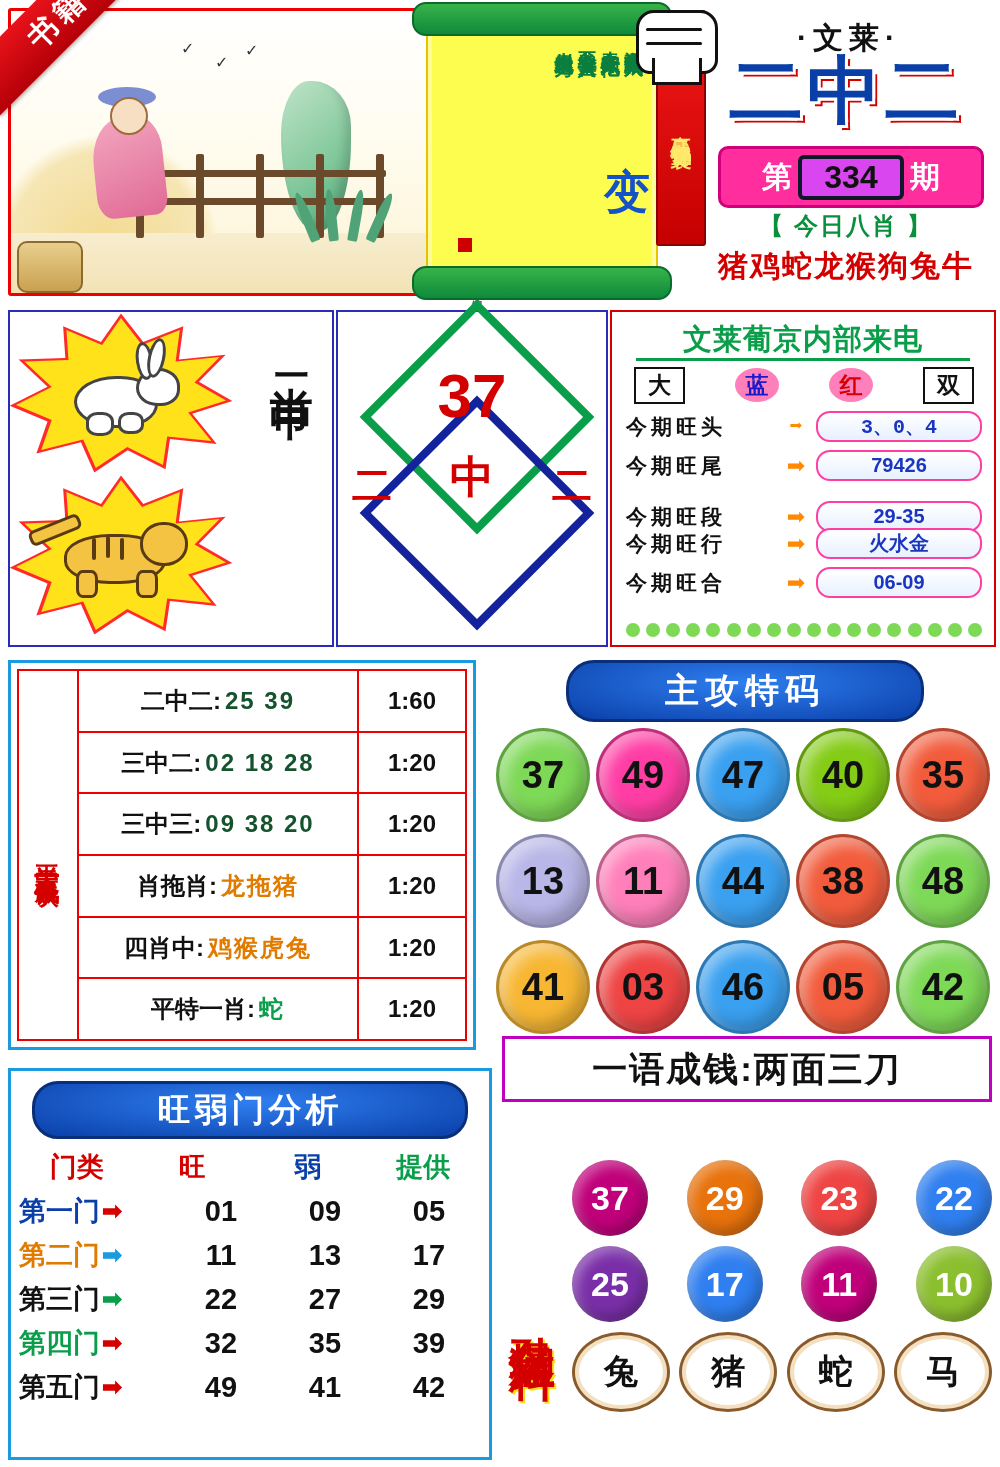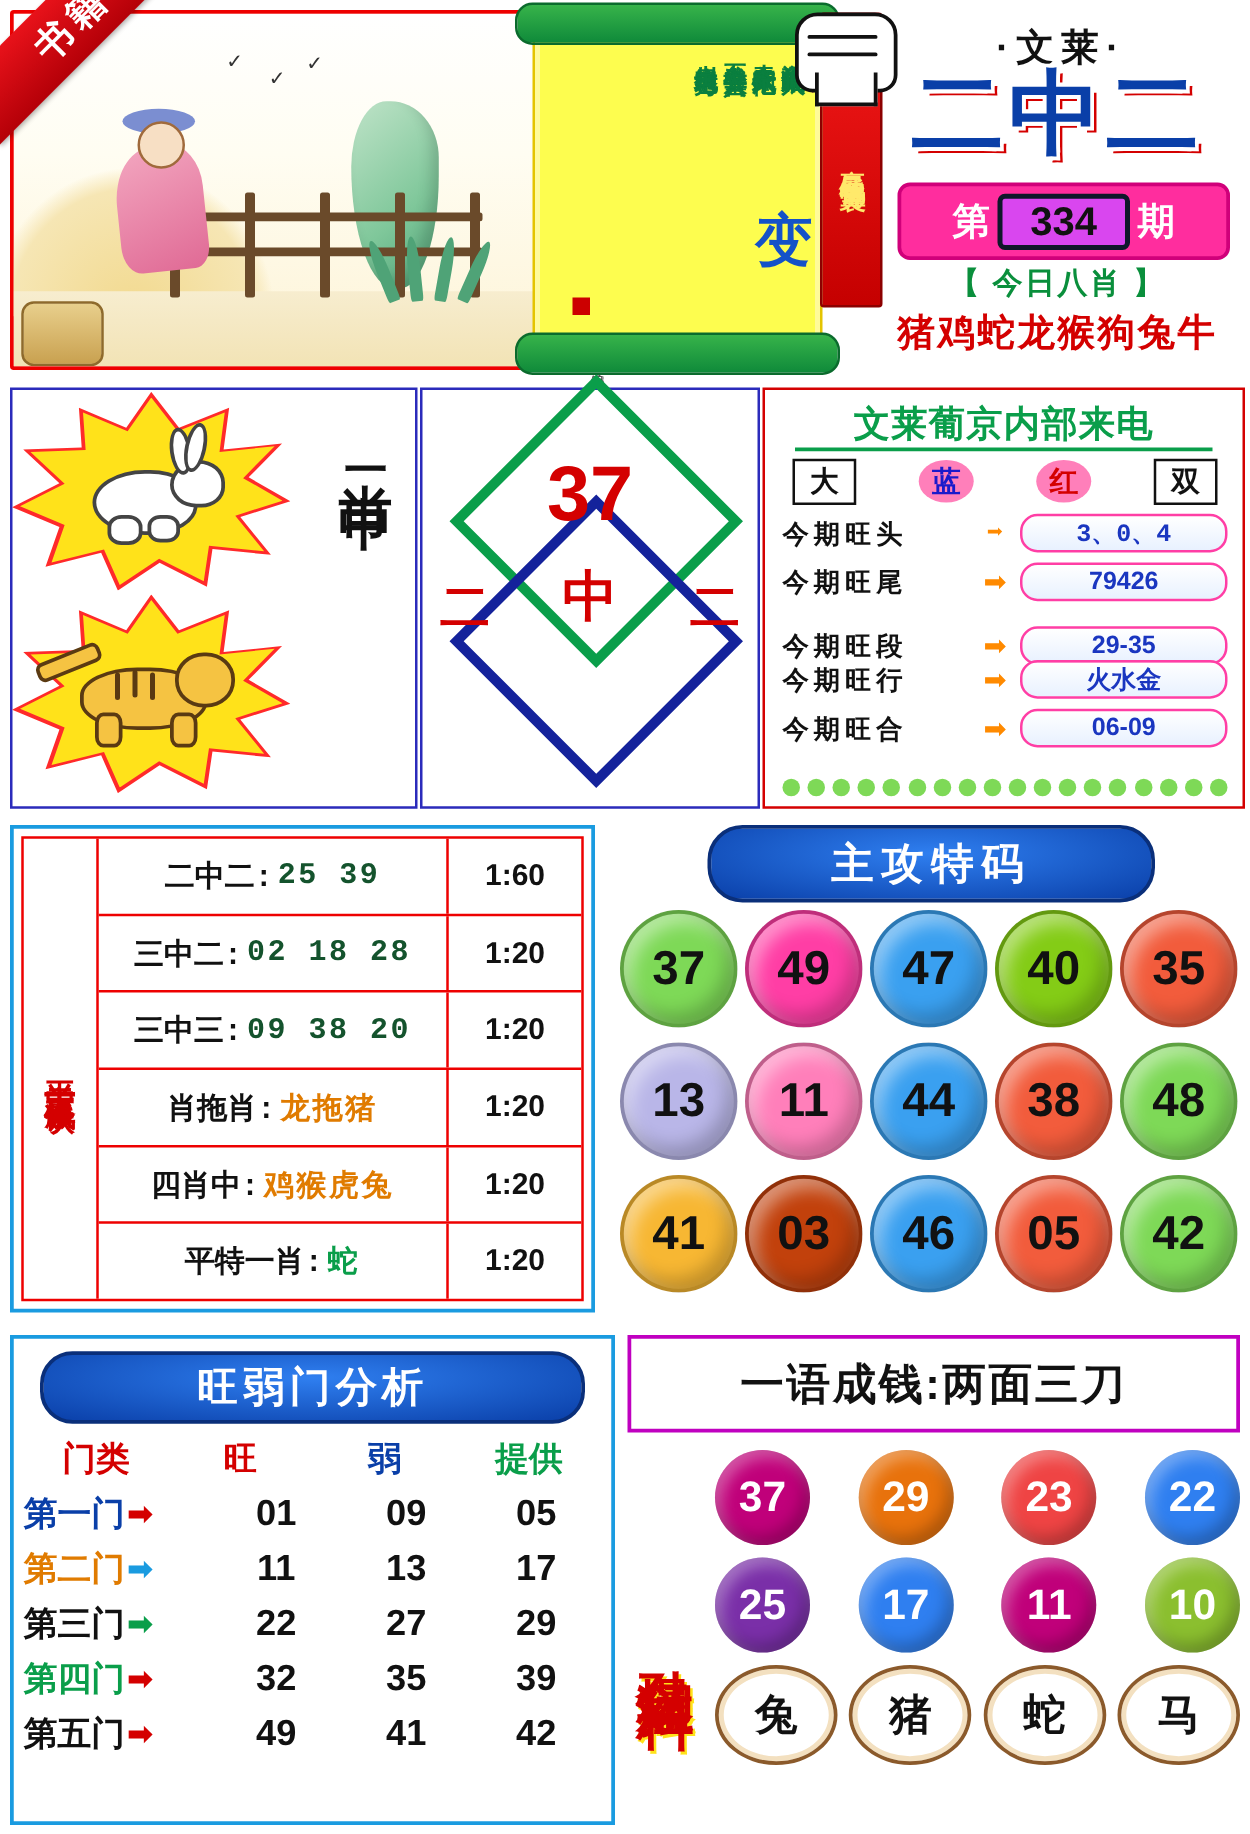--- a/index.html
+++ b/index.html
@@ -250,21 +250,21 @@
   }
   .tblinner .side span{
     writing-mode:vertical-rl;text-orientation:upright;
     font-size:25px;font-weight:bold;color:#d40000;letter-spacing:3px;
   }
   .tblinner .rows{flex:1;display:flex;flex-direction:column;}
   .trow{flex:1;display:flex;border-bottom:2px solid #e00;}
   .trow:last-child{border-bottom:none;}
   .trow .c1{
     flex:1;display:flex;align-items:center;justify-content:center;gap:4px;
-    border-right:2px solid #e00;font-size:24px;font-weight:bold;color:#111;font-family:Liberation Mono, monospace;
+    border-right:2px solid #e00;font-size:24px;font-weight:bold;color:#111;
   }
   .trow .c1 .nums{color:#14532d;letter-spacing:2px;}
   .trow .c1 .nums.orange{color:#e07b00;}
   .trow .c1 .nums.green{color:#0a9e4a;}
   .trow .c2{
     width:106px;display:flex;align-items:center;justify-content:center;
     font-size:24px;font-weight:bold;color:#111;
   }
 
   
@@ -305,21 +305,21 @@
   .doors .hrow .h2{color:#d40000;}
   .doors .hrow .h3{color:#0a3fa8;}
   .doors .hrow .h4{color:#0a9e4a;}
   .drow{display:flex;align-items:center;margin-top:8px;}
   .drow .name{width:150px;font-size:27px;font-weight:bold;display:flex;align-items:center;gap:2px;}
   .drow .arr{font-size:24px;}
   .drow .v{flex:1;text-align:center;font-size:29px;font-weight:bold;color:#111;}
 
   
   .phrase{
-    position:absolute;left:502px;top:1068px;width:490px;height:78px;
+    position:absolute;left:502px;top:1036px;width:490px;height:66px;
     border:3px solid #c000c0;background:#fff;box-sizing:border-box;
     display:flex;align-items:center;justify-content:center;
   }
   .phrase .t{font-size:35px;font-weight:bold;color:#111;letter-spacing:2px;}
 
   .hot{position:absolute;left:502px;top:1160px;width:490px;height:300px;}
   .hot .vlabel{
     position:absolute;left:0;top:6px;width:62px;height:292px;
     writing-mode:vertical-rl;text-orientation:upright;
     font-size:46px;font-weight:bold;color:#d40000;letter-spacing:6px;
@@ -593,21 +593,21 @@
       </div>
       <div class="ballrow">
         <div class="ball" style="background:#b9b6e8">13</div>
         <div class="ball" style="background:#ff7fba">11</div>
         <div class="ball" style="background:#3aa0f0">44</div>
         <div class="ball" style="background:#f25c3c">38</div>
         <div class="ball" style="background:#7ed957">48</div>
       </div>
       <div class="ballrow">
         <div class="ball" style="background:#f7b733">41</div>
-        <div class="ball" style="background:#c2410c">03</div>
+        <div class="ball" style="background:#ef4444">03</div>
         <div class="ball" style="background:#3aa0f0">46</div>
         <div class="ball" style="background:#f25c3c">05</div>
         <div class="ball" style="background:#7ed957">42</div>
       </div>
     </div>
   </div>
 
   <div class="doors">
     <div class="cap">
       <span>旺弱门分析</span>

